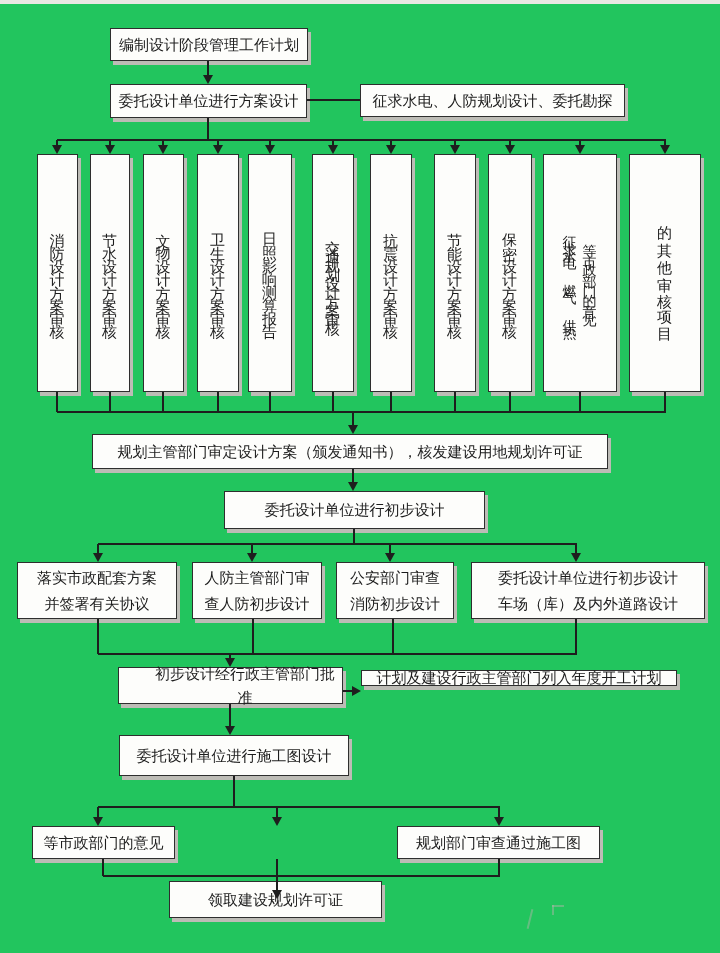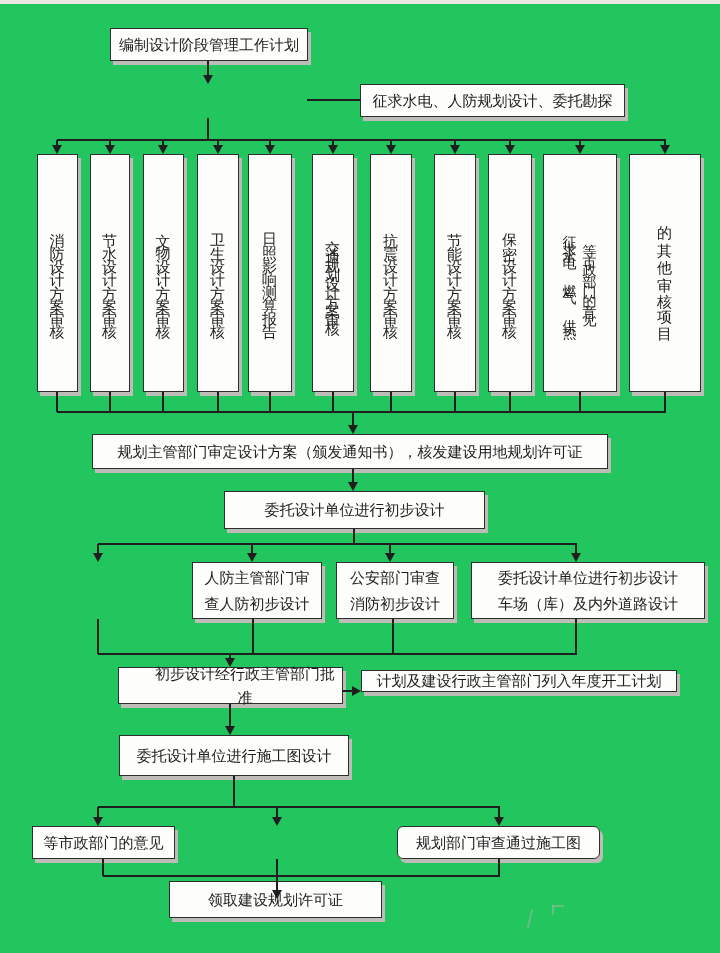--- a/index.html
+++ b/index.html
@@ -38,20 +38,23 @@
 </style>
 </head>
 <body>
 
 <div id="canvas">
 
   <div class="box" style="left:110px;top:24px;width:198px;height:33px;">
     <span>编制设计阶段管理工作计划</span>
   </div>
 
+  <div class="box" style="left:110px;top:80px;width:197px;height:34px;">
+    <span>委托设计单位进行方案设计</span>
+  </div>
 
   <div class="box" style="left:360px;top:80px;width:265px;height:33px;">
     <span>征求水电、人防规划设计、委托勘探</span>
   </div>
 
   <div class="box vcol" style="left:37px;top:150px;width:41px;height:238px;">
     <span class="vtext">消防设计方案审核</span>
   </div>
   <div class="box vcol" style="left:90px;top:150px;width:40px;height:238px;">
     <span class="vtext">节水设计方案审核</span>
@@ -86,20 +89,26 @@
   </div>
 
   <div class="box" style="left:92px;top:430px;width:516px;height:35px;">
     <span>规划主管部门审定设计方案（颁发通知书），核发建设用地规划许可证</span>
   </div>
 
   <div class="box" style="left:224px;top:487px;width:261px;height:38px;">
     <span>委托设计单位进行初步设计</span>
   </div>
 
+  <div class="box two-line" style="left:17px;top:558px;width:160px;height:57px;">
+    <div>
+      <div>落实市政配套方案</div>
+      <div>并签署有关协议</div>
+    </div>
+  </div>
   <div class="box two-line" style="left:192px;top:558px;width:130px;height:57px;">
     <div>
       <div>人防主管部门审</div>
       <div>查人防初步设计</div>
     </div>
   </div>
   <div class="box two-line" style="left:336px;top:558px;width:118px;height:57px;">
     <div>
       <div>公安部门审查</div>
       <div>消防初步设计</div>
@@ -108,32 +117,32 @@
   <div class="box two-line" style="left:471px;top:558px;width:234px;height:57px;">
     <div>
       <div>委托设计单位进行初步设计</div>
       <div>车场（库）及内外道路设计</div>
     </div>
   </div>
 
   <div class="box" style="left:118px;top:663px;width:225px;height:37px;padding-left:29px;">
     <span>初步设计经行政主管部门批准</span>
   </div>
-  <div class="box" style="left:361px;top:666px;width:316px;height:22px;">
+  <div class="box" style="left:361px;top:666px;width:316px;height:16px;">
     <span>计划及建设行政主管部门列入年度开工计划</span>
   </div>
 
   <div class="box" style="left:119px;top:731px;width:230px;height:41px;">
     <span>委托设计单位进行施工图设计</span>
   </div>
 
   <div class="box" style="left:32px;top:822px;width:143px;height:33px;">
     <span>等市政部门的意见</span>
   </div>
-  <div class="box" style="left:397px;top:822px;width:203px;height:33px;border-radius:6px;">
+  <div class="box" style="left:397px;top:822px;width:203px;height:33px;">
     <span>规划部门审查通过施工图</span>
   </div>
 
   <div class="box" style="left:169px;top:877px;width:213px;height:37px;">
     <span>领取建设规划许可证</span>
   </div>
 
   <div class="wm" style="left:529px;top:905px;width:2px;height:20px;transform:rotate(14deg);"></div>
   <div class="wm" style="left:552px;top:901px;width:12px;height:2px;"></div>
   <div class="wm" style="left:552px;top:901px;width:2px;height:10px;"></div>

